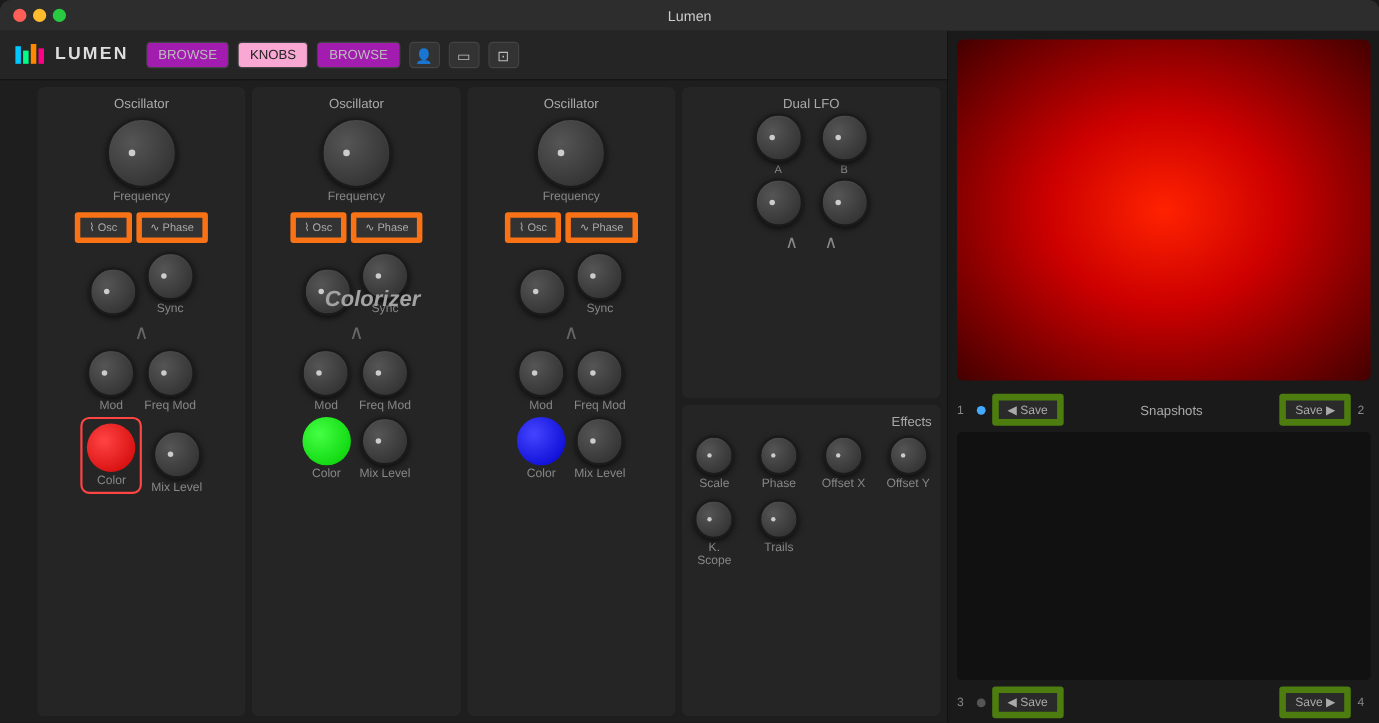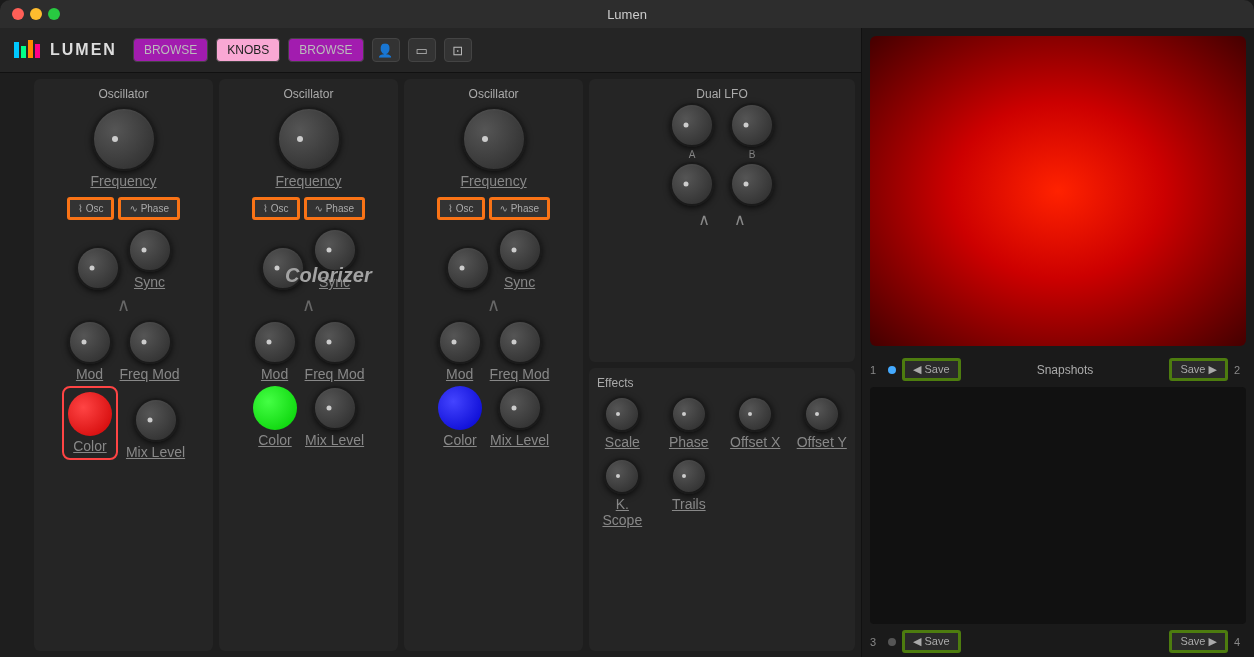--- a/index.html
+++ b/index.html
@@ -172,34 +172,33 @@
     .knob-xs {
       width: 36px;
       height: 36px;
     }
     .knob-xs::after {
       width: 4px;
       height: 4px;
     }
     .knob-label {
       color: #888;
-      font-size: 14px;
+      font-size: 11px;
       text-align: center;
-      text-decoration: underline;
     }
 
     
     .osc-phase-btns {
       display: flex;
       gap: 4px;
       margin: 4px 0;
     }
     .osc-phase-btn {
       background: #333;
-      border: 3px solid #f97316;
+      border: 5px solid #f97316;
       color: #aaa;
       padding: 3px 8px;
       border-radius: 3px;
       font-size: 10px;
       cursor: pointer;
       display: flex;
       align-items: center;
       gap: 2px;
     }
 
@@ -240,21 +239,21 @@
       flex-direction: column;
       align-items: center;
       flex: 1;
     }
     .effects-section {
       background: #252525;
       border-radius: 6px;
       padding: 8px;
       display: flex;
       flex-direction: column;
-      align-items: flex-start;
+      align-items: flex-end;
       flex: 1;
     }
 
     .lfo-knobs-row {
       display: flex;
       gap: 16px;
       align-items: flex-end;
     }
     .lfo-letter {
       color: #888;
@@ -312,21 +311,21 @@
       width: 12px;
     }
     .snapshot-dot {
       width: 8px;
       height: 8px;
       border-radius: 50%;
       background: #4af;
     }
     .snapshot-save-btn {
       background: #2a2a2a;
-      border: 3px solid #4d7c0f;
+      border: 6px solid #4d7c0f;
       color: #aaa;
       padding: 2px 8px;
       border-radius: 3px;
       font-size: 11px;
       cursor: pointer;
       display: flex;
       align-items: center;
       gap: 2px;
     }
     .snapshot-label {

